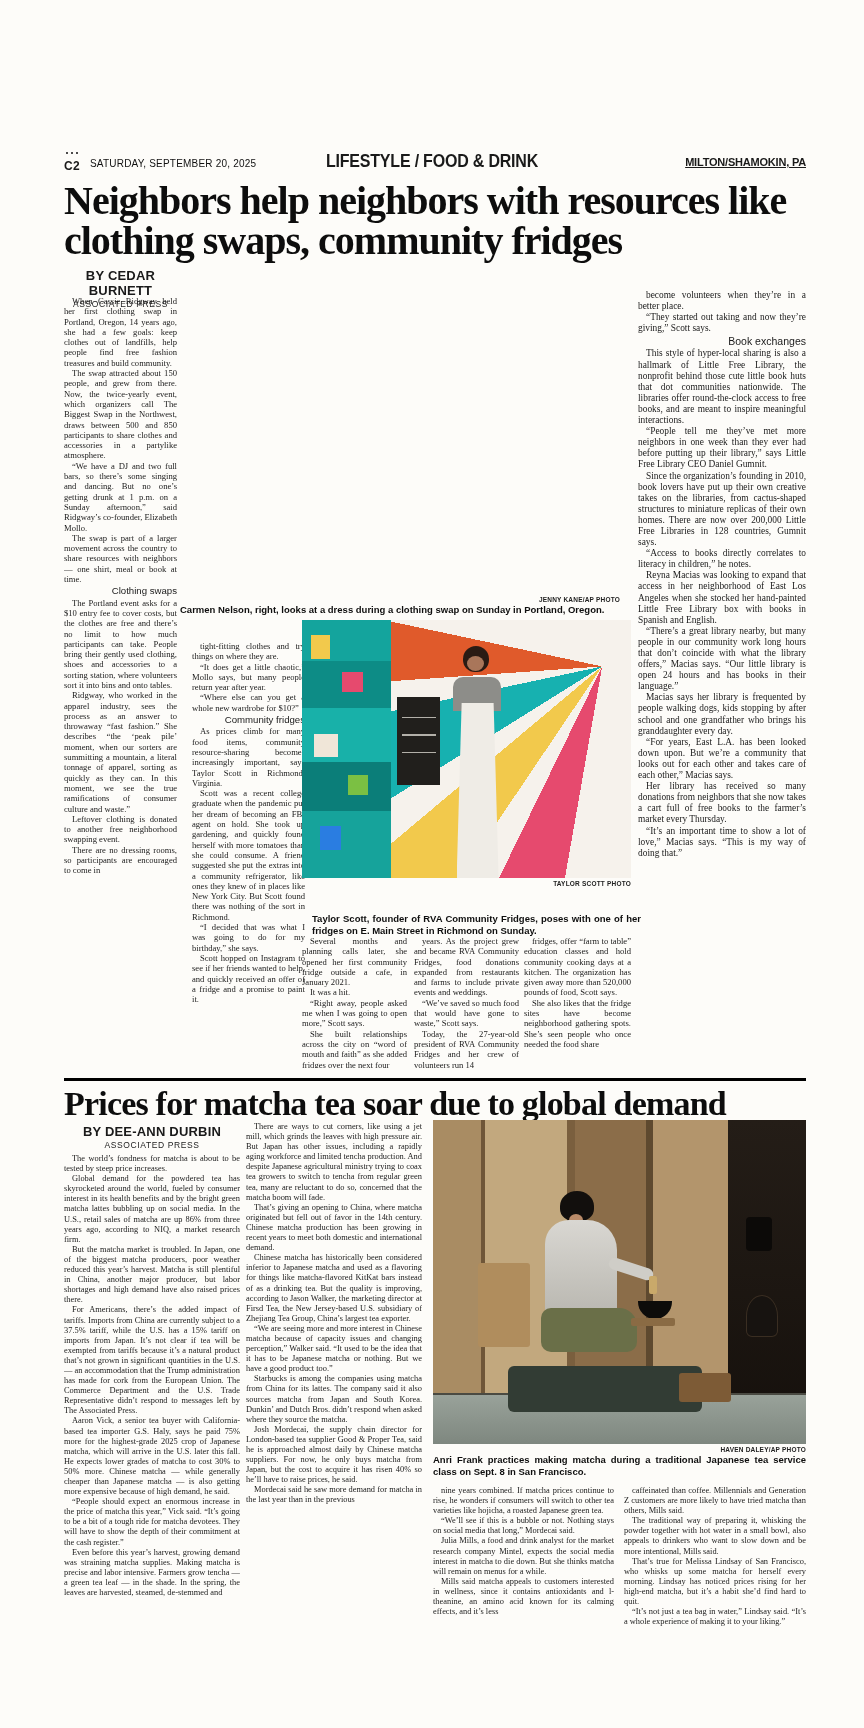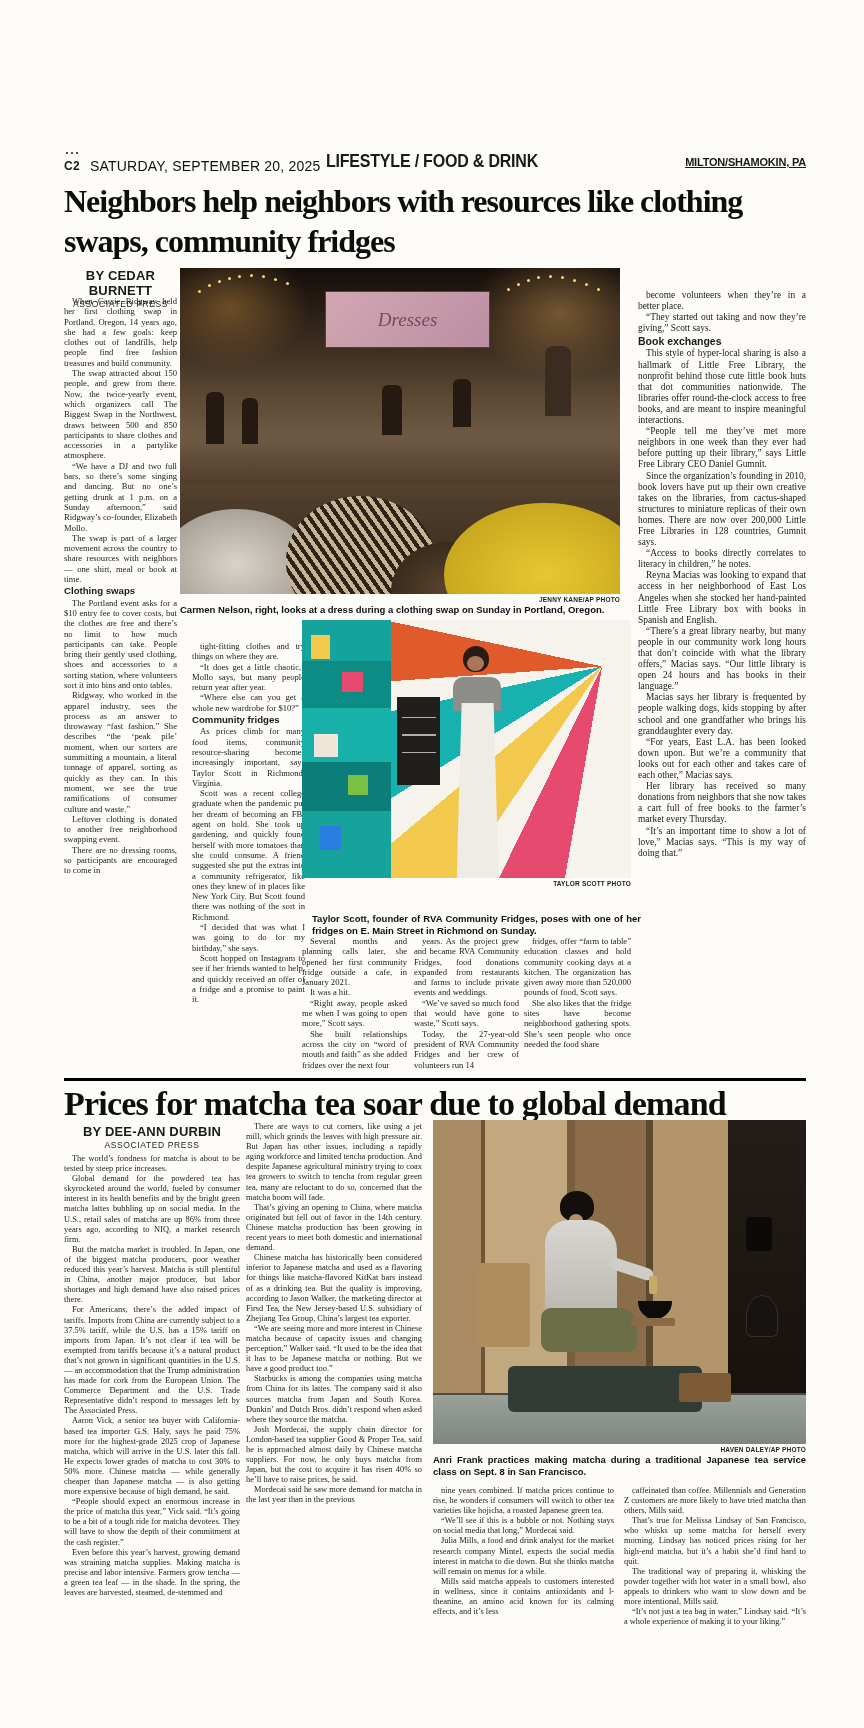--- a/index.html
+++ b/index.html
@@ -4,38 +4,38 @@
 <style>
   html,body{margin:0;padding:0;}
   body{background:#e9e7e2;}
   .sheet{position:relative;width:864px;height:1728px;background:#fdfcf9;margin:0 auto;overflow:hidden;
          font-family:"Liberation Serif",serif;color:#1a1a1a;}
   .abs{position:absolute;}
   
   .hdr-label{font-family:"Liberation Sans",sans-serif;font-weight:700;font-size:12px;letter-spacing:.3px;}
   .hdr-dots{display:block;height:4px;font-size:0;}
   .hdr-dots i{display:inline-block;width:2px;height:2px;border-radius:50%;background:#111;margin:0 1.5px;}
-  .hdr-date{font-family:"Liberation Sans",sans-serif;font-size:14px;letter-spacing:.2px;color:#111;}
+  .hdr-date{font-family:"Liberation Sans",sans-serif;font-size:10px;letter-spacing:.2px;color:#111;}
   .hdr-section{font-family:"Liberation Sans",sans-serif;font-weight:700;font-size:16px;letter-spacing:-.2px;transform:scaleY(1.15);transform-origin:center;}
   .hdr-region{font-family:"Liberation Sans",sans-serif;font-weight:700;font-size:11px;letter-spacing:-.2px;}
   
-  .h1{font-weight:700;font-size:32px;line-height:40px;letter-spacing:-1px;color:#0d0d0d;}
+  .h1{font-weight:700;font-size:40px;line-height:40px;letter-spacing:-1px;color:#0d0d0d;}
   .h2{font-weight:700;font-size:34px;line-height:36px;letter-spacing:-.8px;color:#0d0d0d;}
   .rule{background:#000;height:2.5px;}
   
   .byline{font-family:"Liberation Sans",sans-serif;text-align:center;}
   .byline .by{font-weight:700;font-size:13px;letter-spacing:.2px;}
   .byline .ag{font-size:8.5px;letter-spacing:.6px;margin-top:1px;color:#222;}
   
   .col{overflow:hidden;text-align:justify;}
   .colA{font-size:8.6px;line-height:10.3px;}   
   .colB{font-size:9.4px;line-height:11.1px;}   
   .colC{font-size:8.4px;line-height:10.1px;}   
   .para{margin:0;text-indent:8px;}
-  .subhead{font-family:"Liberation Sans",sans-serif;font-weight:700;font-size:1.12em;text-align:left;margin:2px 0 1px;text-indent:0;}
+  .subhead{font-family:"Liberation Sans",sans-serif;font-weight:400;font-size:1.12em;text-align:right;margin:2px 0 1px;text-indent:0;}
   
   .photo{overflow:hidden;background:#888;}
   .credit{font-family:"Liberation Sans",sans-serif;font-weight:700;font-size:6.5px;color:#222;text-align:right;letter-spacing:.2px;}
   .caption{font-family:"Liberation Sans",sans-serif;font-weight:700;font-size:9.5px;line-height:11.5px;color:#0f0f0f;text-align:justify;}
   
   .p1{background:linear-gradient(180deg,#140e0a 0%,#241a13 10%,#3c2d20 24%,#5d4a35 40%,#6e5a44 52%,#503e2c 66%,#362818 80%,#2b2014 100%);}
   .p1 .glow{border-radius:50%;}
   .p1-screen{background:linear-gradient(135deg,#d2a7b2,#bb8fa2);display:flex;align-items:center;justify-content:center;
              font-style:italic;font-size:19px;color:#7c4560;border:1px solid #5a3c33;}
   .p1 .person{background:#241a12;border-radius:6px 6px 0 0;}
@@ -69,39 +69,20 @@
   <div class="abs hdr-section" style="left:0;top:152px;width:864px;text-align:center;">LIFESTYLE / FOOD &amp; DRINK</div>
   <div class="abs hdr-region" style="right:58px;top:156px;text-decoration:underline;">MILTON/SHAMOKIN, PA</div>
 
   <div class="abs h1" style="left:64px;top:181px;width:752px;">Neighbors help neighbors with resources like clothing swaps, community fridges</div>
 
   <div class="abs byline" style="left:64px;top:268px;width:113px;">
     <div class="by">BY CEDAR BURNETT</div>
     <div class="ag">ASSOCIATED PRESS</div>
   </div>
 
-  <div class="abs photo p1" style="left:180px;top:268px;width:440px;height:326px;">
-    <div class="abs glow" style="left:-30px;top:-20px;width:160px;height:120px;background:radial-gradient(closest-side,#8a622fb0,transparent);"></div>
-    <div class="abs glow" style="right:-30px;top:-20px;width:180px;height:130px;background:radial-gradient(closest-side,#9a7340a8,transparent);"></div>
-    <div class="abs lights" style="left:18px;top:22px;box-shadow:10px -6px #f6d27a,20px -10px #f6d27a,30px -13px #f6d27a,40px -15px #f6d27a,52px -16px #f6d27a,64px -15px #f6d27a,76px -12px #f6d27a,88px -8px #f6d27a;"></div>
-    <div class="abs lights" style="right:110px;top:20px;box-shadow:10px -5px #f6d27a,20px -9px #f6d27a,30px -12px #f6d27a,42px -13px #f6d27a,54px -12px #f6d27a,66px -9px #f6d27a,78px -5px #f6d27a,90px 0 #f6d27a;"></div>
-    <div class="abs p1-screen" style="left:33%;top:7%;width:37%;height:17%;">
-      <span>Dresses</span>
-    </div>
-    <div class="abs person" style="left:6%;top:38%;width:18px;height:52px;"></div>
-    <div class="abs person" style="left:14%;top:40%;width:16px;height:46px;"></div>
-    <div class="abs person" style="left:46%;top:36%;width:20px;height:50px;"></div>
-    <div class="abs person" style="left:62%;top:34%;width:18px;height:48px;"></div>
-    <div class="abs person" style="left:83%;top:24%;width:26px;height:70px;background:#3a2c20;border-radius:8px 8px 0 0;"></div>
-    <div class="abs" style="left:0;bottom:0;width:100%;height:34%;background:linear-gradient(180deg,#54412e,#33261a);"></div>
-    <div class="abs pile" style="left:-4%;bottom:-8%;width:34%;height:34%;background:radial-gradient(closest-side,#d9d3ca,#a9a299);"></div>
-    <div class="abs pile" style="left:24%;bottom:-10%;width:34%;height:40%;background:repeating-linear-gradient(55deg,#2e2318 0 4px,#c7b394 4px 8px);"></div>
-    <div class="abs pile" style="left:48%;bottom:-14%;width:26%;height:30%;background:radial-gradient(closest-side,#5a4530,#3a2b1c);"></div>
-    <div class="abs pile" style="right:-6%;bottom:-16%;width:46%;height:44%;background:radial-gradient(closest-side,#e7c832,#c9a81e);"></div>
-  </div>
   <div class="abs credit" style="left:180px;top:596px;width:440px;">JENNY KANE/AP PHOTO</div>
   <div class="abs caption" style="left:180px;top:604px;width:440px;">Carmen Nelson, right, looks at a dress during a clothing swap on Sunday in Portland, Oregon.</div>
 
   <div class="abs col colA" style="left:64px;top:296px;width:113px;height:772px;">
       <p class="para">When Cassie Ridgway held her first clothing swap in Portland, Oregon, 14 years ago, she had a few goals: keep clothes out of landfills, help people find free fashion treasures and build community.</p>
       <p class="para">The swap attracted about 150 people, and grew from there. Now, the twice-yearly event, which organizers call The Biggest Swap in the Northwest, draws between 500 and 850 participants to share clothes and accessories in a partylike atmosphere.</p>
       <p class="para">“We have a DJ and two full bars, so there’s some singing and dancing. But no one’s getting drunk at 1 p.m. on a Sunday afternoon,” said Ridgway’s co-founder, Elizabeth Mollo.</p>
       <p class="para">The swap is part of a larger movement across the country to share resources with neighbors — one shirt, meal or book at time.</p>
       <div class="subhead">Clothing swaps</div>
       <p class="para">The Portland event asks for a $10 entry fee to cover costs, but the clothes are free and there’s no limit to how much participants can take. People bring their gently used clothing, shoes and accessories to a sorting station, where volunteers sort it into bins and onto tables.</p>
@@ -222,18 +203,18 @@
   <div class="abs caption" style="left:433px;top:1454px;width:373px;">Anri Frank practices making matcha during a traditional Japanese tea service class on Sept. 8 in San Francisco.</div>
 
   <div class="abs col colC" style="left:433px;top:1486px;width:181px;height:226px;">
       <p class="para">nine years combined. If matcha prices continue to rise, he wonders if consumers will switch to other tea varieties like hojicha, a roasted Japanese green tea.</p>
       <p class="para">“We’ll see if this is a bubble or not. Nothing stays on social media that long,” Mordecai said.</p>
       <p class="para">Julia Mills, a food and drink analyst for the market research company Mintel, expects the social media interest in matcha to die down. But she thinks matcha will remain on menus for a while.</p>
       <p class="para">Mills said matcha appeals to customers interested in wellness, since it contains antioxidants and l-theanine, an amino acid known for its calming effects, and it’s less</p>
     </div>
   <div class="abs col colC" style="left:624px;top:1486px;width:182px;height:226px;">
       <p class="para">caffeinated than coffee. Millennials and Generation Z customers are more likely to have tried matcha than others, Mills said.</p>
+      <p class="para">The traditional way of preparing it, whisking the powder together with hot water in a small bowl, also appeals to drinkers who want to slow down and be more intentional, Mills said.</p>
       <p class="para">That’s true for Melissa Lindsay of San Francisco, who whisks up some matcha for herself every morning. Lindsay has noticed prices rising for her high-end matcha, but it’s a habit she’d find hard to quit.</p>
-      <p class="para">The traditional way of preparing it, whisking the powder together with hot water in a small bowl, also appeals to drinkers who want to slow down and be more intentional, Mills said.</p>
       <p class="para">“It’s not just a tea bag in water,” Lindsay said. “It’s a whole experience of making it to your liking.”</p>
     </div>
 
 </div>
 
 </body></html>

